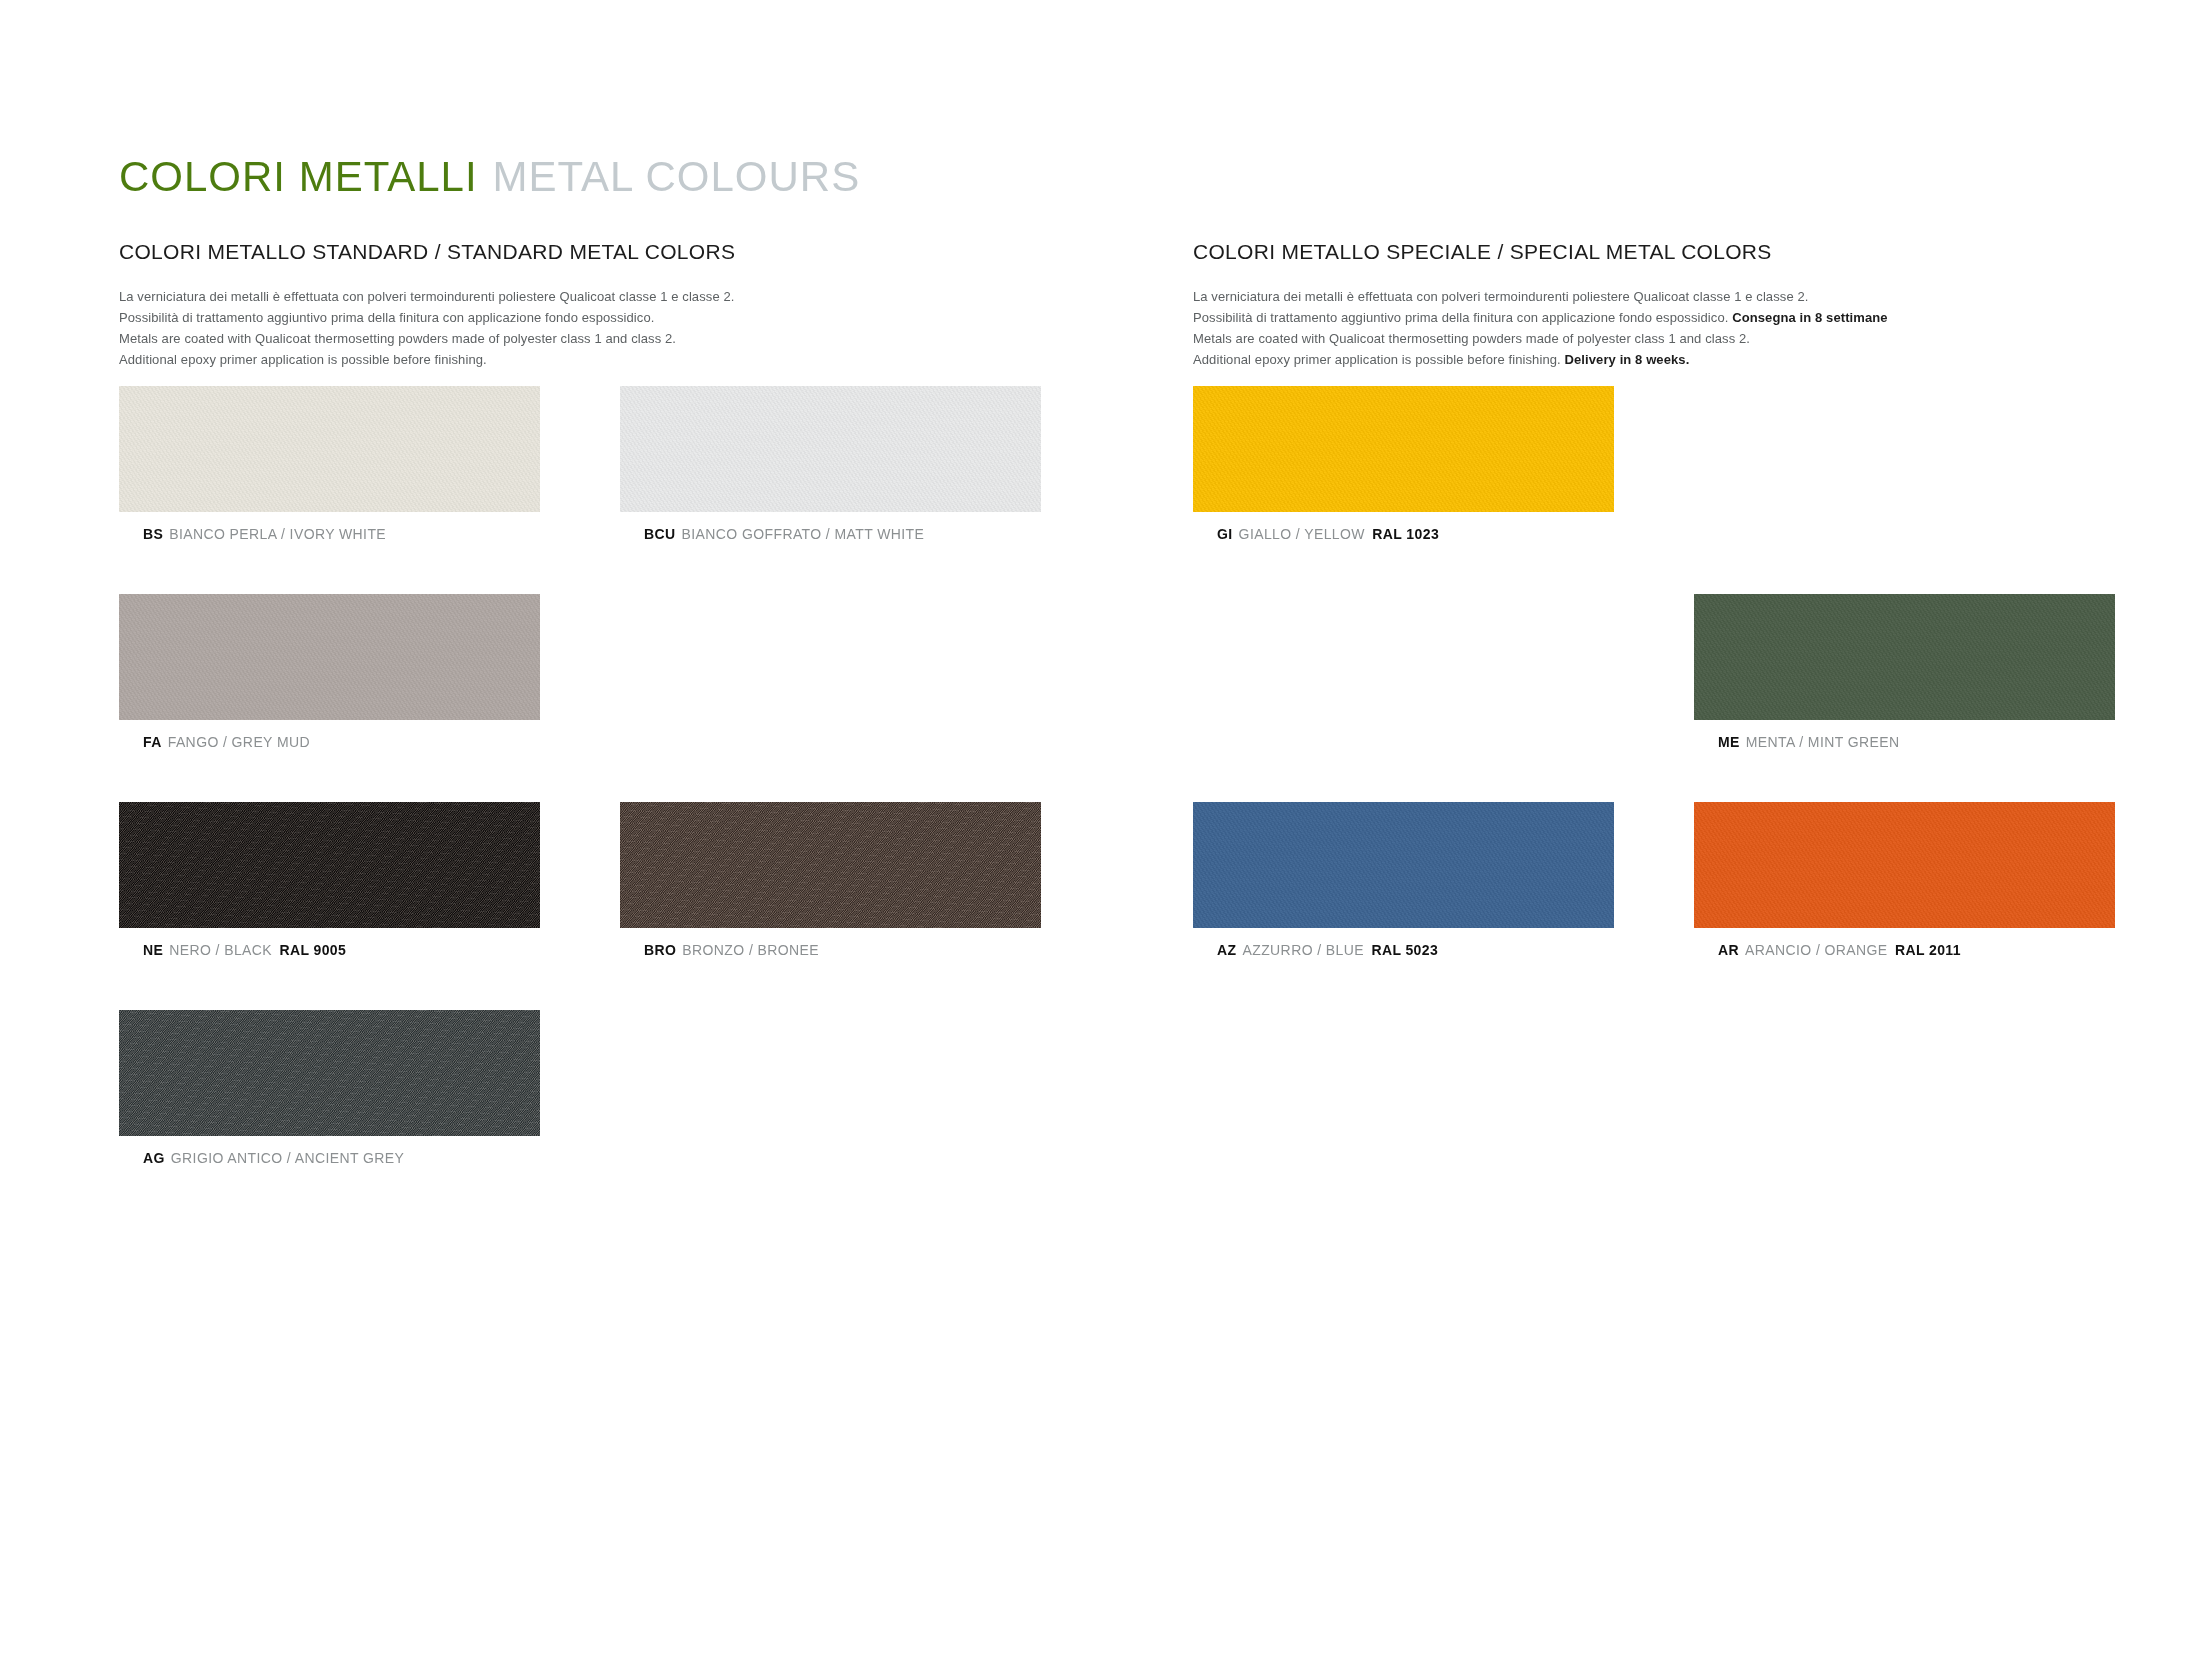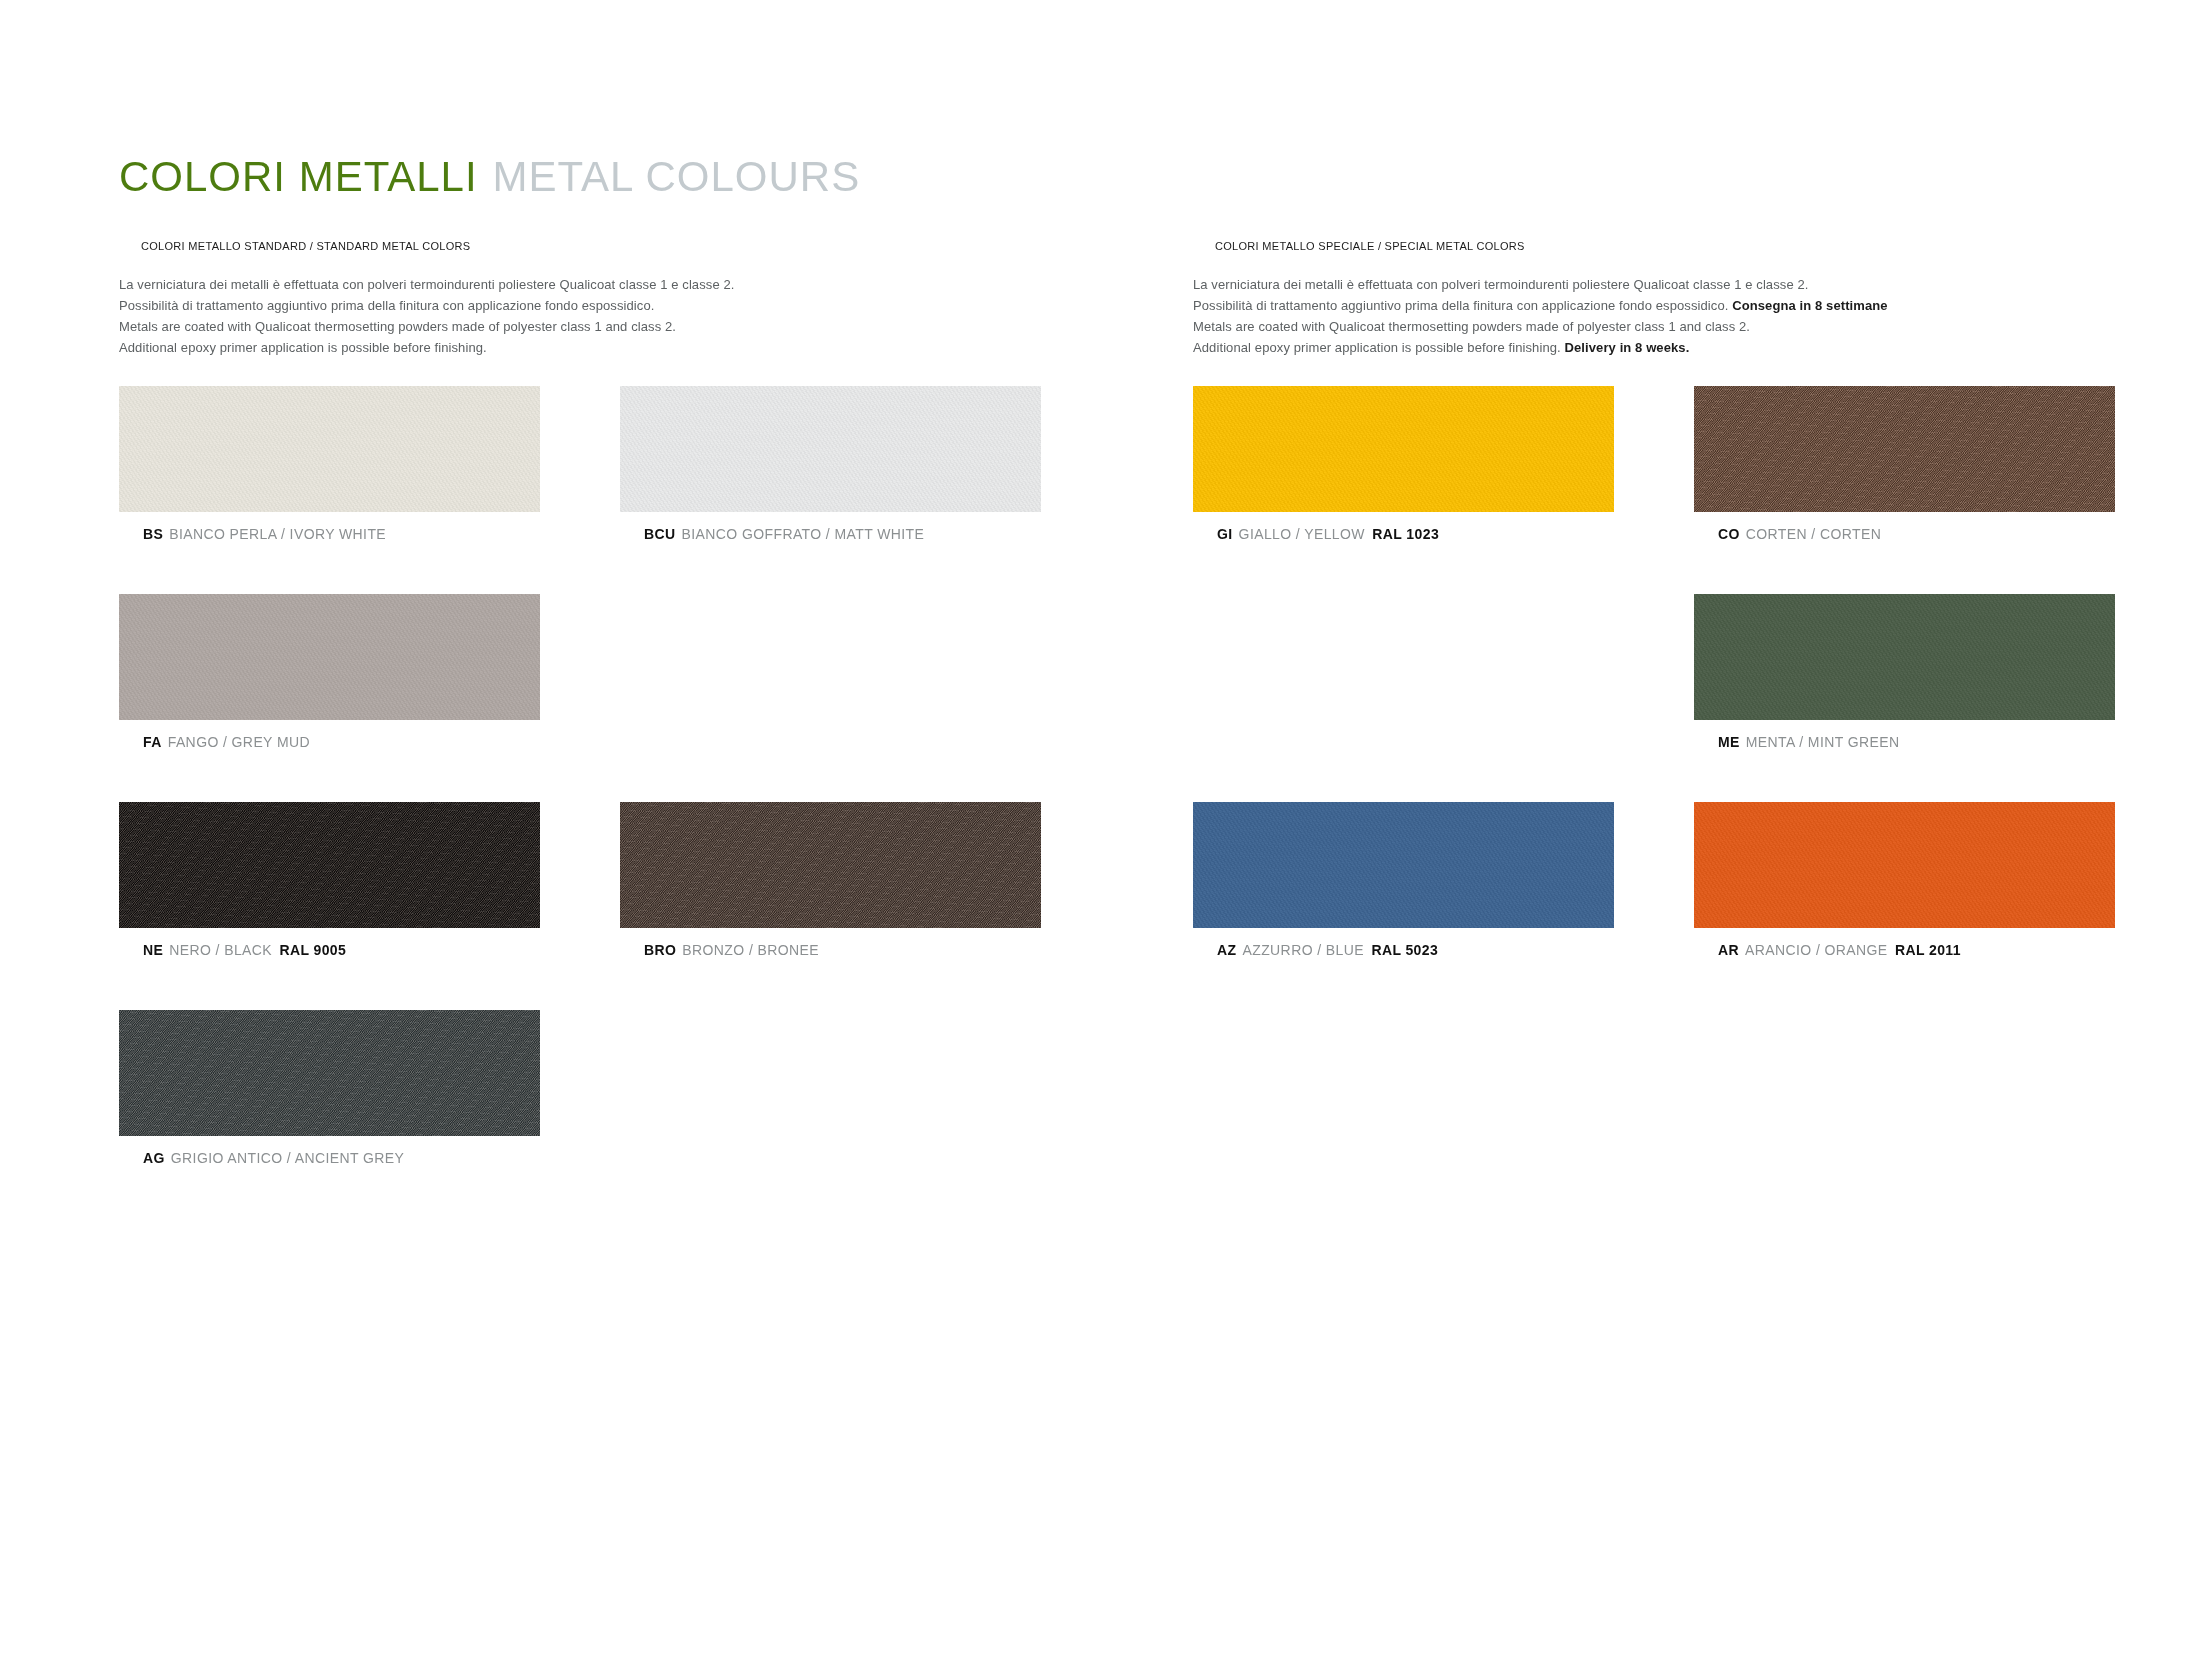--- a/index.html
+++ b/index.html
@@ -35,26 +35,25 @@
   
   .column {
     position: absolute;
     top: 240px;
     width: 939px;
   }
   .col-left  { left: 119px; }
   .col-right { left: 1193px; }
 
   .col-heading {
-    font-size: 11px;
+    font-size: 21px;
     color: #1c1c1c;
     letter-spacing: 0.3px;
     font-weight: 400;
     white-space: nowrap;
-    margin-left: 22px;
   }
 
   .col-desc {
     margin-top: 21.5px;
     font-size: 13px;
     line-height: 21px;
     color: #5d6163;
     letter-spacing: 0.1px;
     white-space: nowrap;
   }
@@ -215,24 +214,20 @@
 
   </div>
 
   <div class="grid grid-right">
 
     <div class="row">
       <div class="cell cell-a">
         <div class="swatch" style="background-color: rgb(251, 192, 0);"></div>
         <div class="caption"><span class="cap-code">GI</span><span class="cap-name">GIALLO / YELLOW</span><span class="cap-ral">RAL 1023</span></div>
       </div>
-      <div class="cell cell-b">
-        <div class="swatch speckle" style="background-color: rgb(107, 74, 56);"></div>
-        <div class="caption"><span class="cap-code">CO</span><span class="cap-name">CORTEN / CORTEN</span></div>
-      </div>
     </div>
 
     <div class="row">
       <div class="cell cell-b">
         <div class="swatch" style="background-color: rgb(75, 93, 72);"></div>
         <div class="caption"><span class="cap-code">ME</span><span class="cap-name">MENTA / MINT GREEN</span></div>
       </div>
     </div>
 
 

